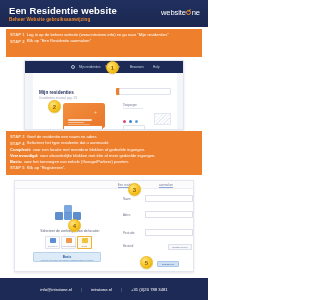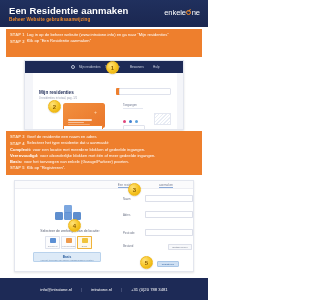--- a/index.html
+++ b/index.html
@@ -210,24 +210,24 @@
     background:#1d2a56;
     display:flex; align-items:center; justify-content:center; gap:0px;
   }
   .footer .fi{ font-size:4.2px; color:#ffffff; padding:0 9px; }
   .footer .sep{ font-size:4.2px; color:#7f88a8; }
 </style>
 </head>
 <body>
 
 <div class="header">
-  <div class="title">Een Residentie aanmaken</div>
+  <div class="title">Een Residentie website</div>
   <div class="subtitle">Beheer Website gebruiksaanwijzing</div>
   <div class="logo">
-    <span>enkele</span>
+    <span>website</span>
     <span class="lo"></span>
     <span>ne</span>
   </div>
 </div>
 
 <div class="steps steps-1">
   <div class="srow">
     <span class="slab">STAP 1</span>
     <span class="stxt">Log in op de beheer website (www.intratone.info) en ga naar "Mijn residenties"</span>
   </div>

